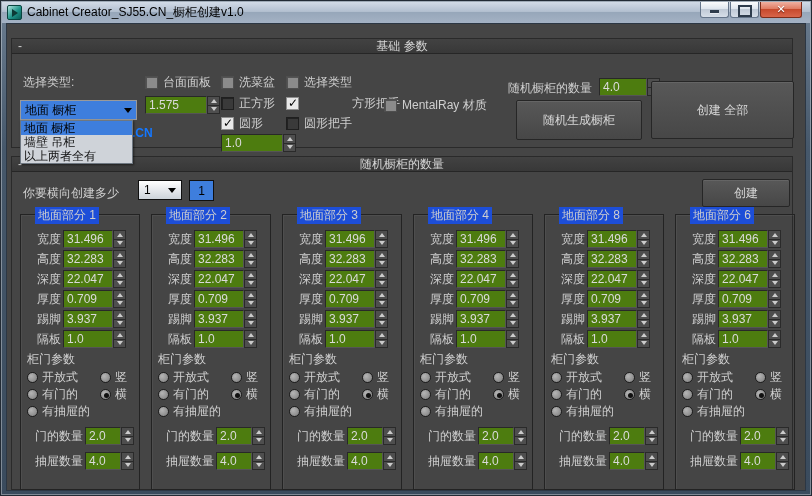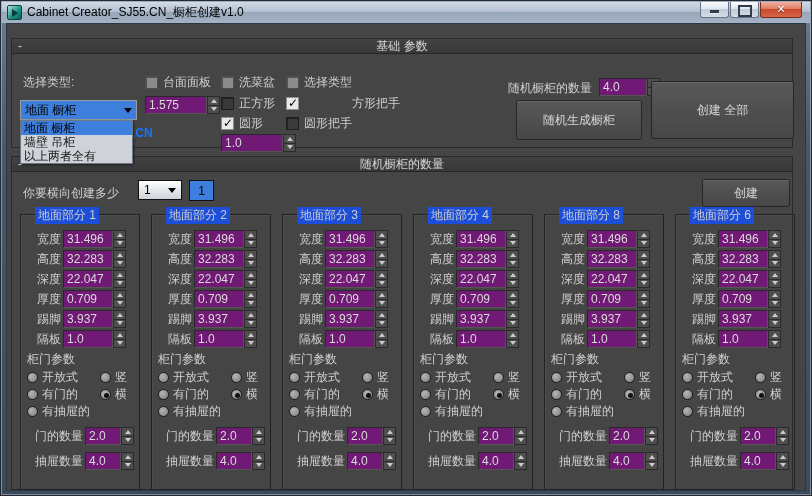--- a/index.html
+++ b/index.html
@@ -30,21 +30,21 @@
   
   .client{position:absolute;left:5px;top:22px;width:800px;height:468px;background:#454545;
     border:1px solid #2c3744;}
   .rollout{position:absolute;left:4px;width:782px;border:1px solid #2a2a2a;background:#454545;}
   .ro-head{height:15px;background:linear-gradient(#424242,#383838);border-bottom:1px solid #262626;
     color:#d6d6d6;text-align:center;line-height:15px;position:relative;font-size:12px;}
   .ro-head .dash{position:absolute;left:6px;top:0;color:#cfcfcf;}
   .ro-body{position:relative;}
   .lbl{position:absolute;color:#cfcfcf;white-space:nowrap;}
   
-  .field{display:inline-flex;align-items:center;height:18px;background:#701a75;
+  .field{display:inline-flex;align-items:center;height:18px;background:#4d7c0f;
     border:1px solid #282828;border-bottom-color:#555;border-right-color:#555;
     color:#dadada;padding:0 3px;overflow:hidden;}
   .spin{display:inline-flex;flex-direction:column;width:13px;height:18px;}
   .spin i{flex:1;display:flex;align-items:center;justify-content:center;background:#4e4e4e;
     border:1px solid #2a2a2a;}
   .spin i+i{border-top:none;}
   .spin .up::after{content:"";border-left:3px solid transparent;border-right:3px solid transparent;
     border-bottom:4px solid #cbcbcb;}
   .spin .dn::after{content:"";border-left:3px solid transparent;border-right:3px solid transparent;
     border-top:4px solid #cbcbcb;}
@@ -175,20 +175,24 @@
         </span>
         <span class="cb-item" style="left:274px;top:41px;gap:48px;">
           <span class="cb checked"></span>
           <span>方形把手</span>
         </span>
         <span class="cb-item" style="left:274px;top:61px;">
           <span class="cb unchecked"></span>
           <span>圆形把手</span>
         </span>
 
+        <span class="cb-item" style="left:372px;top:43px;">
+          <span class="cb grayed"></span>
+          <span>MentalRay 材质</span>
+        </span>
 
         <span class="lbl" style="left:496px;top:26px;">随机橱柜的数量</span>
         <span class="spinfield" style="left:587px;top:24px;">
           <span class="field" style="width:48px;">
               <span>4.0</span>
             </span>
           <span class="spin">
               <i class="up"></i>
               <i class="dn"></i>
             </span>

